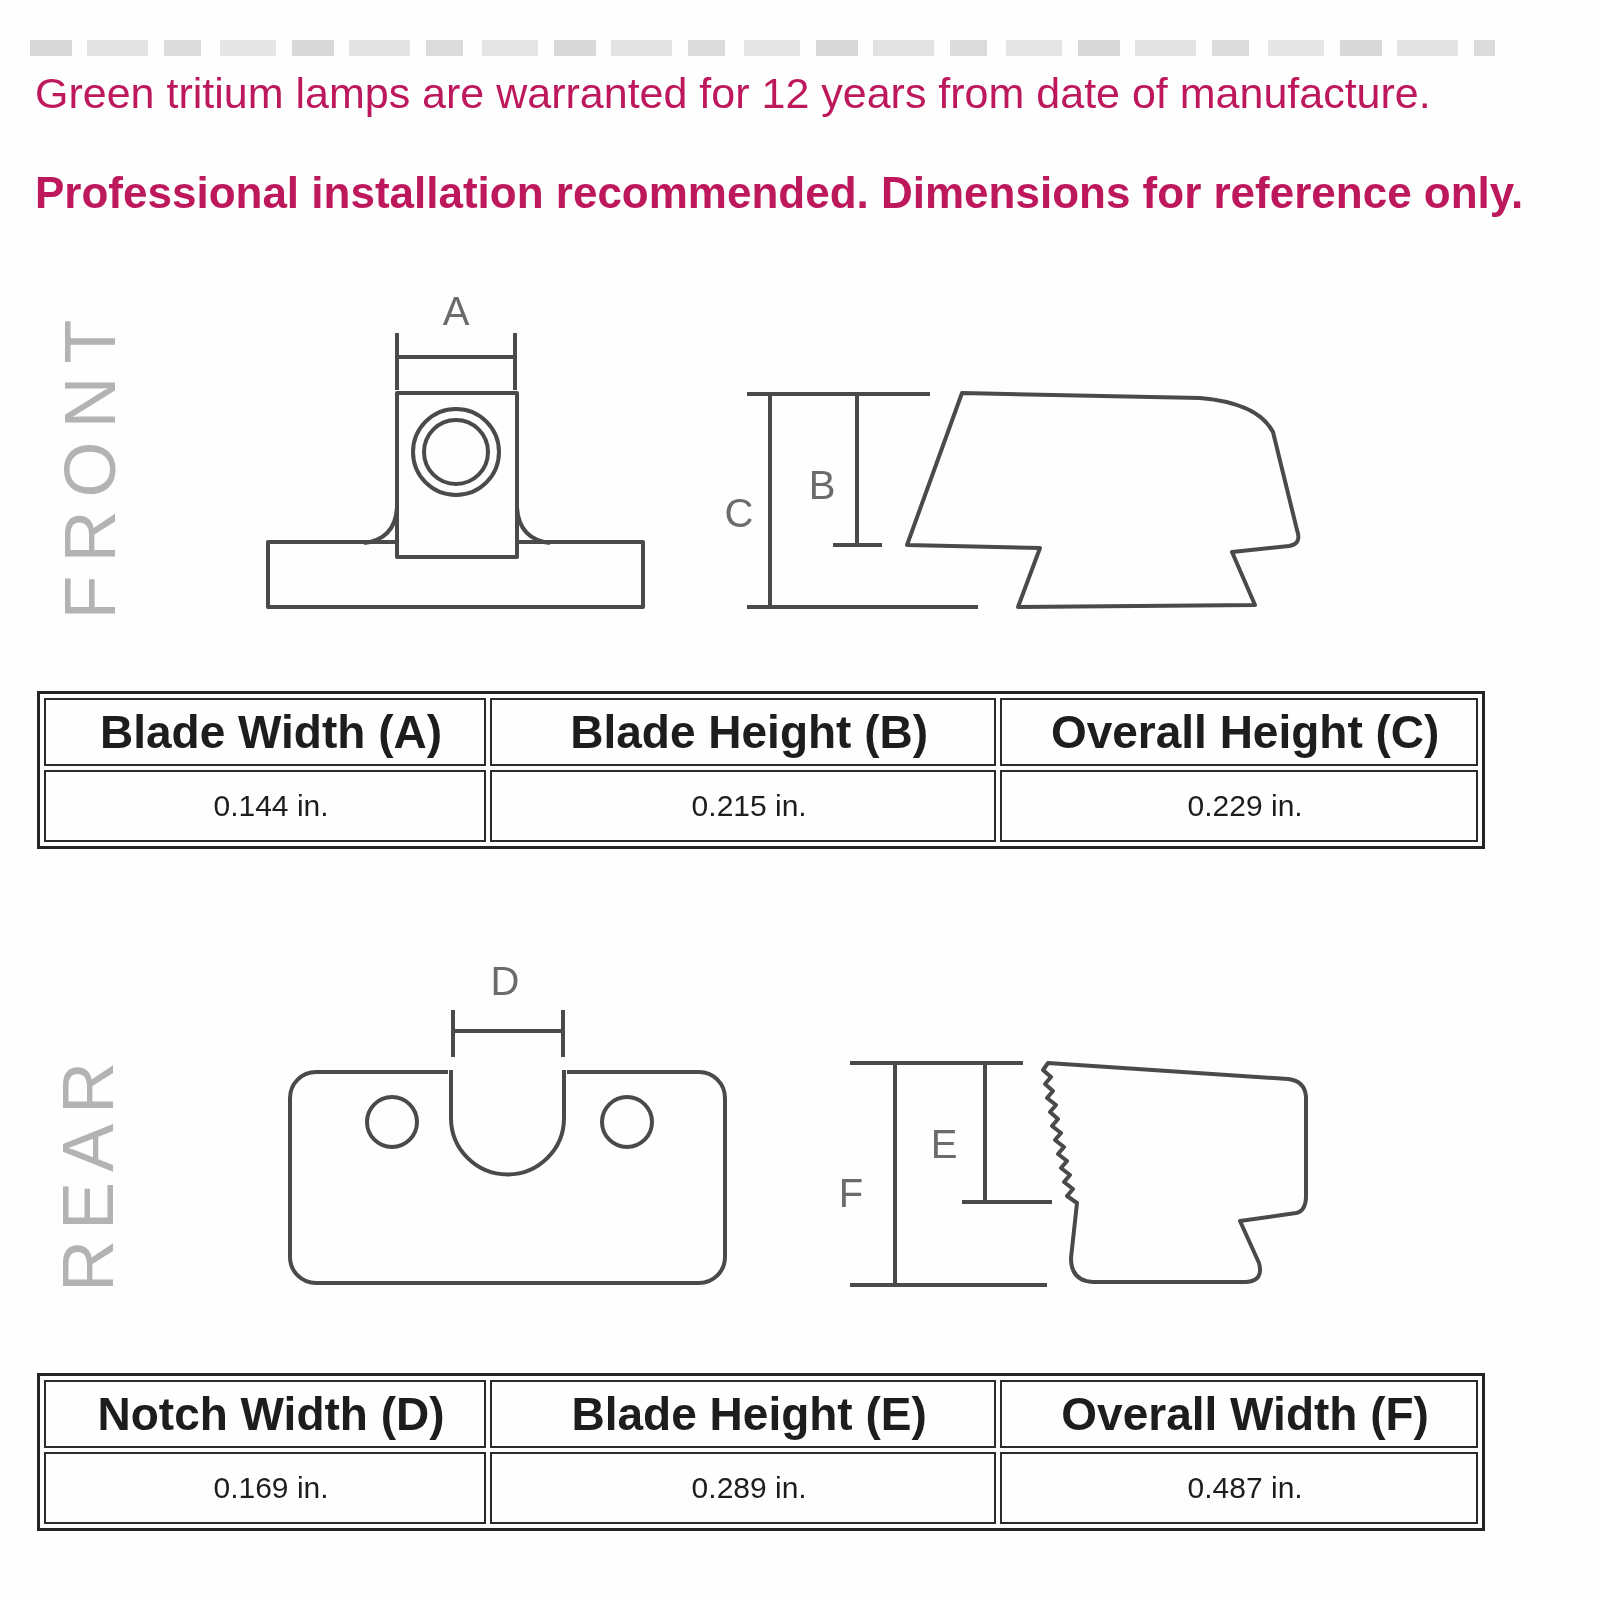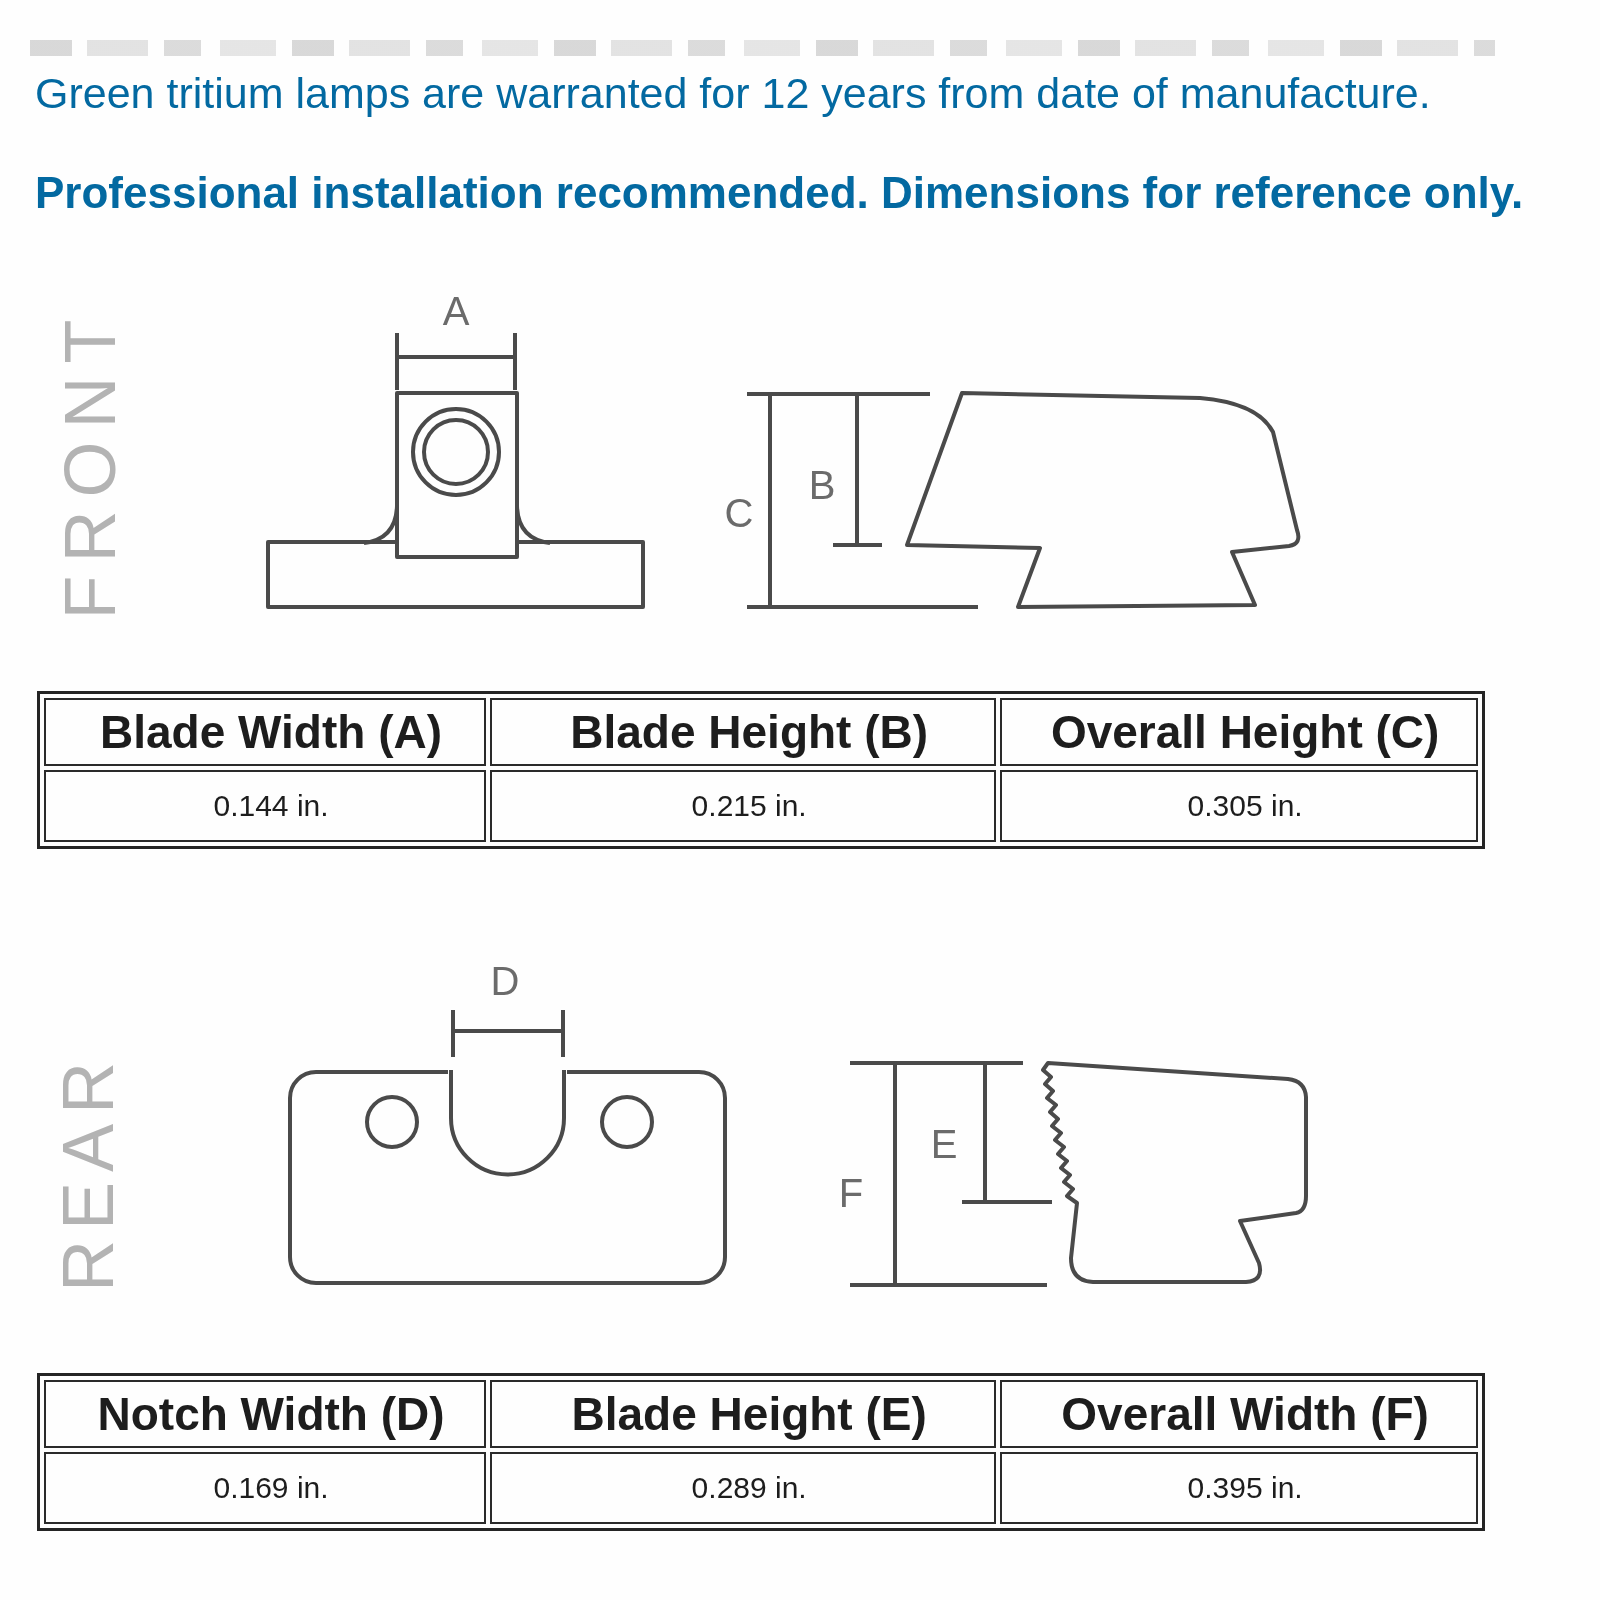--- a/index.html
+++ b/index.html
@@ -9,21 +9,21 @@
   }
   
   .top-fragments{
     position:absolute;left:30px;top:40px;width:1465px;height:16px;
     background-image:repeating-linear-gradient(90deg,
       rgba(130,130,130,.30) 0 42px, transparent 42px 57px,
       rgba(130,130,130,.22) 57px 118px, transparent 118px 134px,
       rgba(130,130,130,.28) 134px 171px, transparent 171px 190px,
       rgba(130,130,130,.20) 190px 246px, transparent 246px 262px);
   }
-  .para{position:absolute;left:35px;color:#0369a1;white-space:nowrap;}
+  .para{position:absolute;left:35px;color:#be185d;white-space:nowrap;}
   .para.regular{top:69px;font-size:43px;}
   .para.bold{top:168px;font-size:44px;font-weight:700;}
   .watermark{
     position:absolute;color:#b3b3b3;white-space:nowrap;font-weight:400;
     transform:translate(-50%,-50%) rotate(-90deg);
   }
   .wm-front{left:90px;top:463px;font-size:72px;letter-spacing:13px;}
   .wm-rear{left:88px;top:1172px;font-size:72px;letter-spacing:10px;}
   svg.drawing{position:absolute;left:0;top:0;width:1600px;height:1600px;}
   svg.drawing path, svg.drawing rect, svg.drawing circle, svg.drawing line{
@@ -151,38 +151,38 @@
       </colgroup>
     <tbody>
       <tr>
         <th>Blade Width (A)</th>
         <th>Blade Height (B)</th>
         <th>Overall Height (C)</th>
       </tr>
       <tr>
         <td>0.144 in.</td>
         <td>0.215 in.</td>
-        <td>0.305 in.</td>
+        <td>0.229 in.</td>
       </tr>
     </tbody>
   </table>
 
   <table class="spec t-rear">
     <colgroup>
         <col style="width:31%">
         <col style="width:35.5%">
         <col style="width:33.5%">
       </colgroup>
     <tbody>
       <tr>
         <th>Notch Width (D)</th>
         <th>Blade Height (E)</th>
         <th>Overall Width (F)</th>
       </tr>
       <tr>
         <td>0.169 in.</td>
         <td>0.289 in.</td>
-        <td>0.395 in.</td>
+        <td>0.487 in.</td>
       </tr>
     </tbody>
   </table>
 
 </div>
 
 </body></html>

